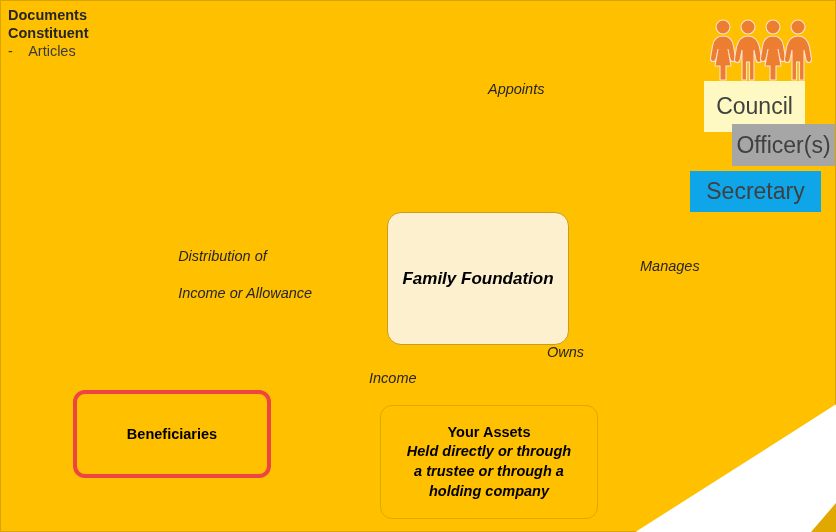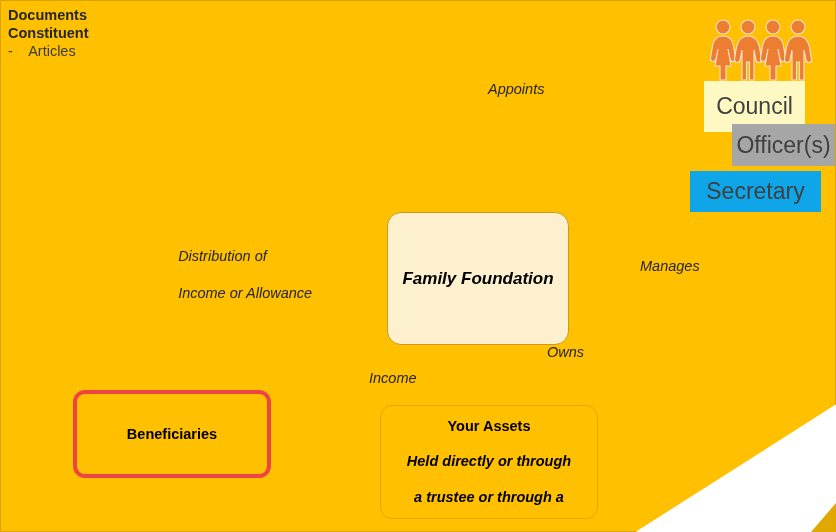--- a/index.html
+++ b/index.html
@@ -157,21 +157,20 @@
     font-weight: bold;
     color: #000000;
     line-height: 1.35;
   }
   #your-assets .sub {
     font-size: 14.5px;
     font-style: italic;
     font-weight: bold;
     color: #000000;
     line-height: 1.35;
-    margin-top: 16px;
   }
 
   
   .edge-label {
     position: absolute;
     font-size: 14.5px;
     font-style: italic;
     color: #262626;
     white-space: pre;
     line-height: 1.28;
@@ -279,20 +278,21 @@
   </div>
 
   <div class="node" id="beneficiaries">
     <span class="lbl">Beneficiaries</span>
   </div>
 
   <div class="node" id="your-assets">
     <span class="ttl">Your Assets</span>
     <span class="sub">Held directly or through</span>
     <span class="sub">a trustee or through a</span>
+    <span class="sub">holding company</span>
   </div>
 
   <div class="edge-label" id="label-appoints">Appoints</div>
 
   <div class="edge-label" id="label-manages">Manages</div>
 
   <div class="edge-label" id="label-distribution">
     <span>Distribution of</span><br>
     <span>Income or Allowance</span>
   </div>

